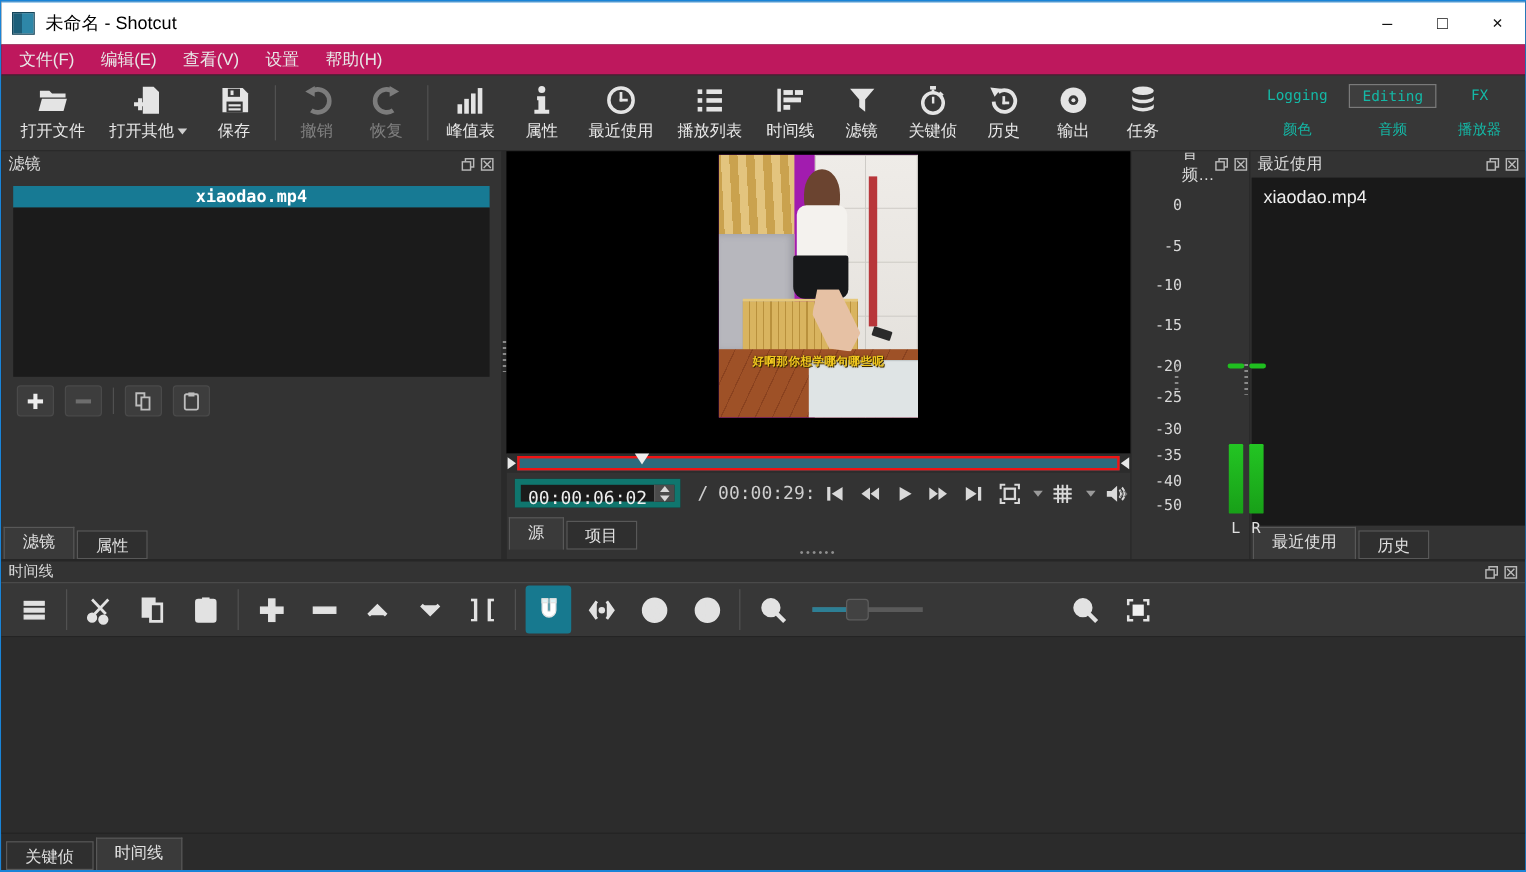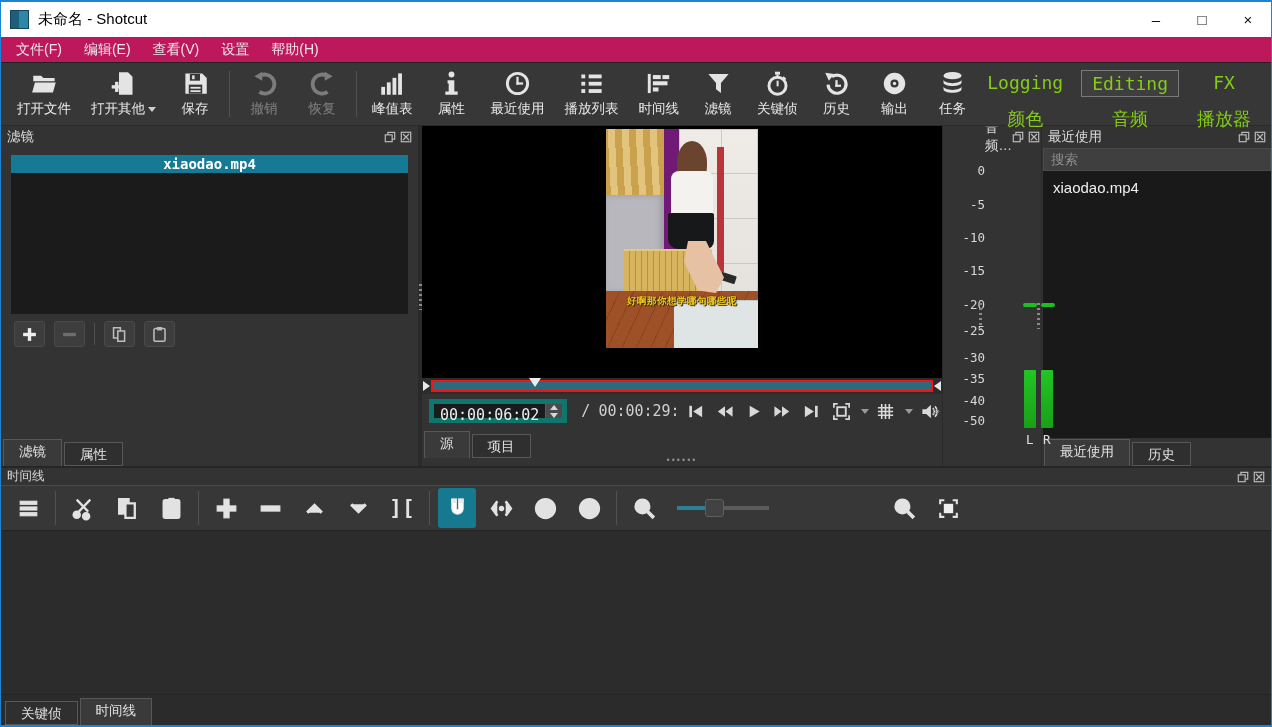--- a/index.html
+++ b/index.html
@@ -16,21 +16,21 @@
   .menubar{ height:26px; background:#be185d; display:flex; align-items:center; padding-left:4px; flex:none; border-bottom:1px solid #222;}
   .menu-item{ color:#e8e8e8; font-size:14px; padding:3px 11px;}
   
   .toolbar{ height:63px; background:#373737; display:flex; align-items:center; padding-left:6px; flex:none; position:relative; border-bottom:1px solid #2a2a2a;}
   .tbtn{ display:flex; flex-direction:column; align-items:center; padding:3px 10px; color:#e8e8e8; font-size:13.5px; min-width:58px;}
   .tbtn svg{ width:27px; height:27px; fill:#e4e4e4; margin-bottom:3px;}
   .tbtn.disabled{ opacity:.4;}
   .tsep{ width:1px; height:46px; background:#515151; margin:0 5px; flex:none;}
   .caret-dn{ display:inline-block; width:0; height:0; border-left:4px solid transparent; border-right:4px solid transparent; border-top:5px solid #cfcfcf; margin-left:3px; vertical-align:middle;}
   .layout-switcher{ position:absolute; right:10px; top:7px; display:grid; grid-template-columns:auto auto auto; column-gap:8px; row-gap:8px; text-align:center;}
-  .layout-btn{ color:#84cc16; font-size:18px; padding:2px 10px; font-family:"DejaVu Sans Mono","Liberation Mono",monospace;}
+  .layout-btn{ color:#14b8a6; font-size:12px; padding:2px 10px; font-family:"DejaVu Sans Mono","Liberation Mono",monospace;}
   .layout-btn.cn{ font-family:Liberation Mono, monospace;}
   .layout-btn.active{ border:1px solid #7a7a7a; background:#3e3e3e;}
   
   .main{ flex:none; height:340px; display:flex; background:#2a2a2a;}
   .panel-header{ height:22px; display:flex; align-items:center; padding:0 6px; color:#dcdcdc; font-size:13.5px; flex:none;}
   .ph-icons{ margin-left:auto; display:flex; gap:4px;}
   .ph-icons svg{ width:12px; height:12px; stroke:#b9b9b9; fill:none; stroke-width:1.4;}
   
   .filters-panel{ width:417px; background:#333; display:flex; flex-direction:column; flex:none;}
   .clip-bar{ margin:7px 10px 0 10px; height:18px; background:#177a94; color:#fff; font-family:"DejaVu Sans Mono","Liberation Mono",monospace; font-weight:bold; font-size:14px; display:flex; align-items:center; justify-content:center; flex:none;}
@@ -42,21 +42,21 @@
   .fsep{ width:1px; height:22px; background:#505050;}
   .panel-tabs{ margin-top:auto; display:flex; align-items:flex-end; padding-left:2px; height:28px; flex:none;}
   .ptab{ font-size:13.5px; color:#e0e0e0; background:#2f2f2f; border:1px solid #585858; padding:3px 15px 4px 15px; margin-right:2px; height:24px;}
   .ptab.active{ background:#3a3a3a; height:27px; border-bottom:none;}
   
   .vsplit{ width:4px; background:#2a2a2a; position:relative; flex:none;}
   .vdots{ position:absolute; top:158px; left:1px; width:3px; height:26px; background:repeating-linear-gradient(#8a8a8a 0 2px, transparent 2px 5px);}
   
   .player-panel{ width:520px; background:#333; display:flex; flex-direction:column; flex:none;}
   .video-area{ flex:1; background:#000; position:relative; overflow:hidden;}
-  .video-frame{ position:absolute; left:50%; top:3px; transform:translateX(-50%); width:152px; height:219px; background:#701a75; overflow:hidden;}
+  .video-frame{ position:absolute; left:50%; top:3px; transform:translateX(-50%); width:166px; height:219px; background:#a21caf; overflow:hidden;}
   .vf-cabinet{ position:absolute; right:0; top:0; width:52%; height:100%; background:linear-gradient(#efece8,#e2dfda); box-shadow:inset 0 0 0 1px #cfccc6;}
   .vf-cabinet-grid{ position:absolute; right:0; top:0; width:52%; height:100%; background:repeating-linear-gradient(#0000 0 44px,#c6c3be 44px 45px), repeating-linear-gradient(90deg,#0000 0 42px,#c6c3be 42px 43px); opacity:.8;}
   .vf-redframe{ position:absolute; right:34px; top:18px; width:7px; height:125px; background:#b8363a;}
   .vf-curtain{ position:absolute; left:0; top:0; width:38%; height:48%; background:repeating-linear-gradient(87deg,#caa24e 0 7px,#e3c47e 7px 14px);}
   .vf-sofa{ position:absolute; left:0; top:30%; width:38%; height:45%; background:#b7b7bd; box-shadow:inset -3px 0 6px #9a9aa2;}
   .vf-bench{ position:absolute; left:12%; top:55%; width:58%; height:21%; background:repeating-linear-gradient(90deg,#d9b45f 0 5px,#b9913d 5px 6px); border-top:2px solid #e6c87b;}
   .vf-floor{ position:absolute; left:0; top:74%; width:100%; height:26%; background:repeating-linear-gradient(115deg,#9e5127 0 12px,#8a421f 12px 13px);}
   .vf-table{ position:absolute; right:0; top:78%; width:55%; height:22%; background:#dfe4e5; border-top:1px solid #c3c9ca;}
   .vf-phone{ position:absolute; right:22px; top:66%; width:16px; height:8px; background:#2a2a2a; transform:rotate(18deg); border-radius:1px;}
   .vf-hair{ position:absolute; left:71px; top:12px; width:30px; height:42px; background:#6b4430; border-radius:50% 50% 40% 40%;}
@@ -475,21 +475,20 @@
           <svg viewBox="0 0 14 14">
               <rect x="1.5" y="4.5" width="8" height="8"></rect>
               <path d="M4.5 4.5v-3h8v8h-3"></path>
             </svg>
           <svg viewBox="0 0 14 14">
               <rect x="1.5" y="1.5" width="11" height="11"></rect>
               <path d="M3.5 3.5l7 7M10.5 3.5l-7 7"></path>
             </svg>
         </span>
       </div>
-      <input class="search-box" placeholder="搜索" style="">
       <div class="recent-list">
         <div class="recent-item">xiaodao.mp4</div>
       </div>
       <div class="panel-tabs">
         <div class="ptab active">最近使用</div>
         <div class="ptab">历史</div>
       </div>
     </div>
   </div>
 

